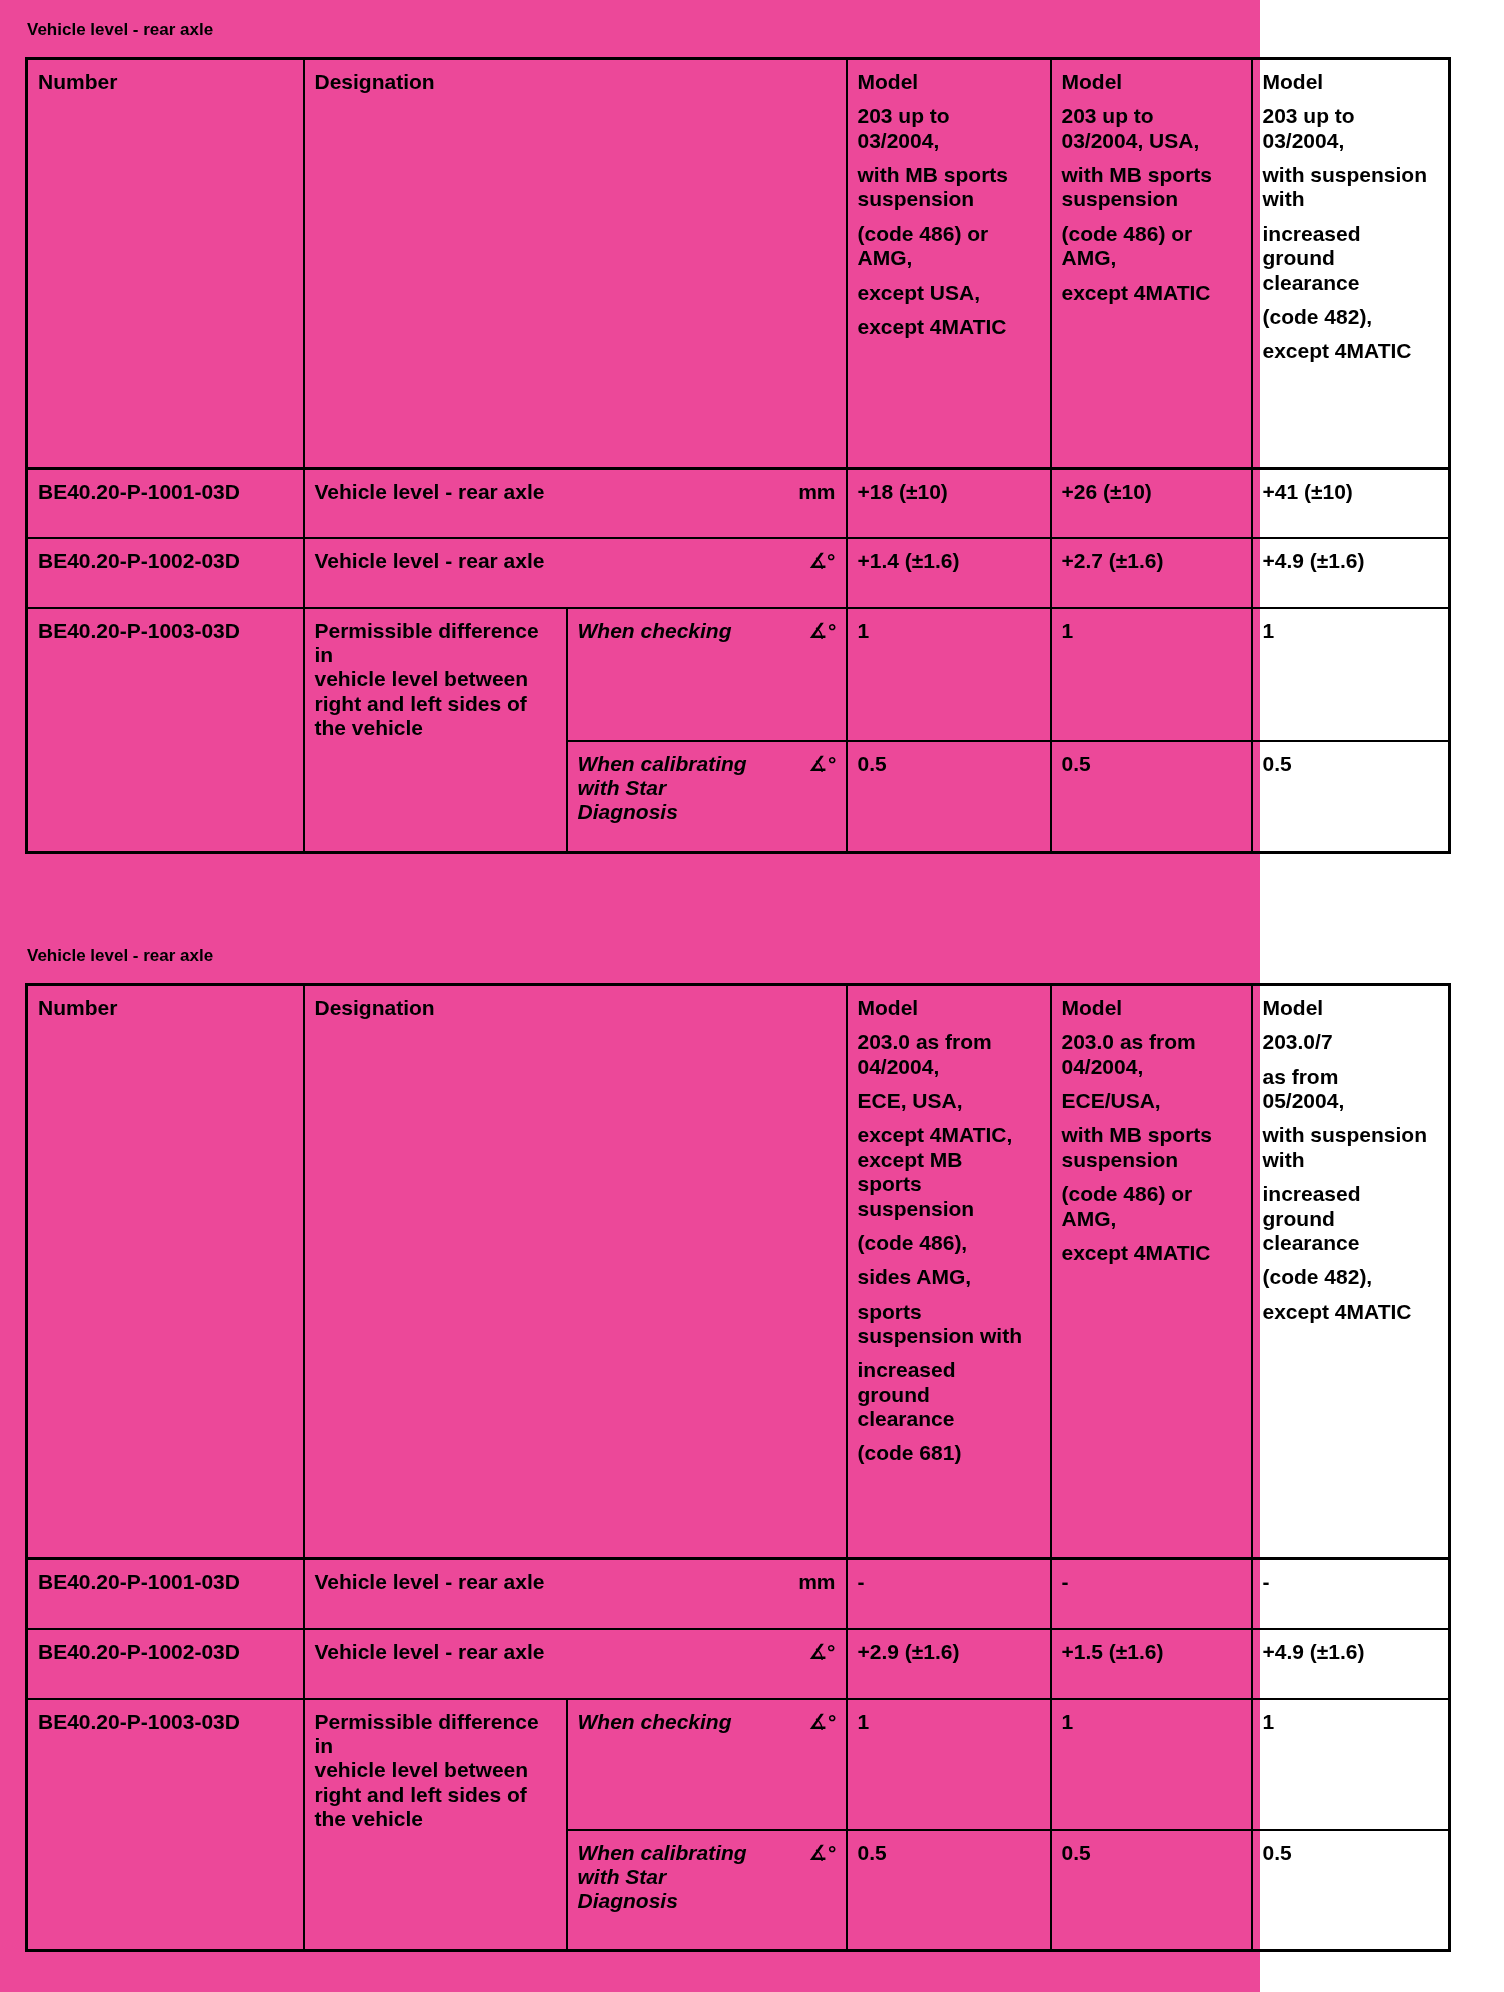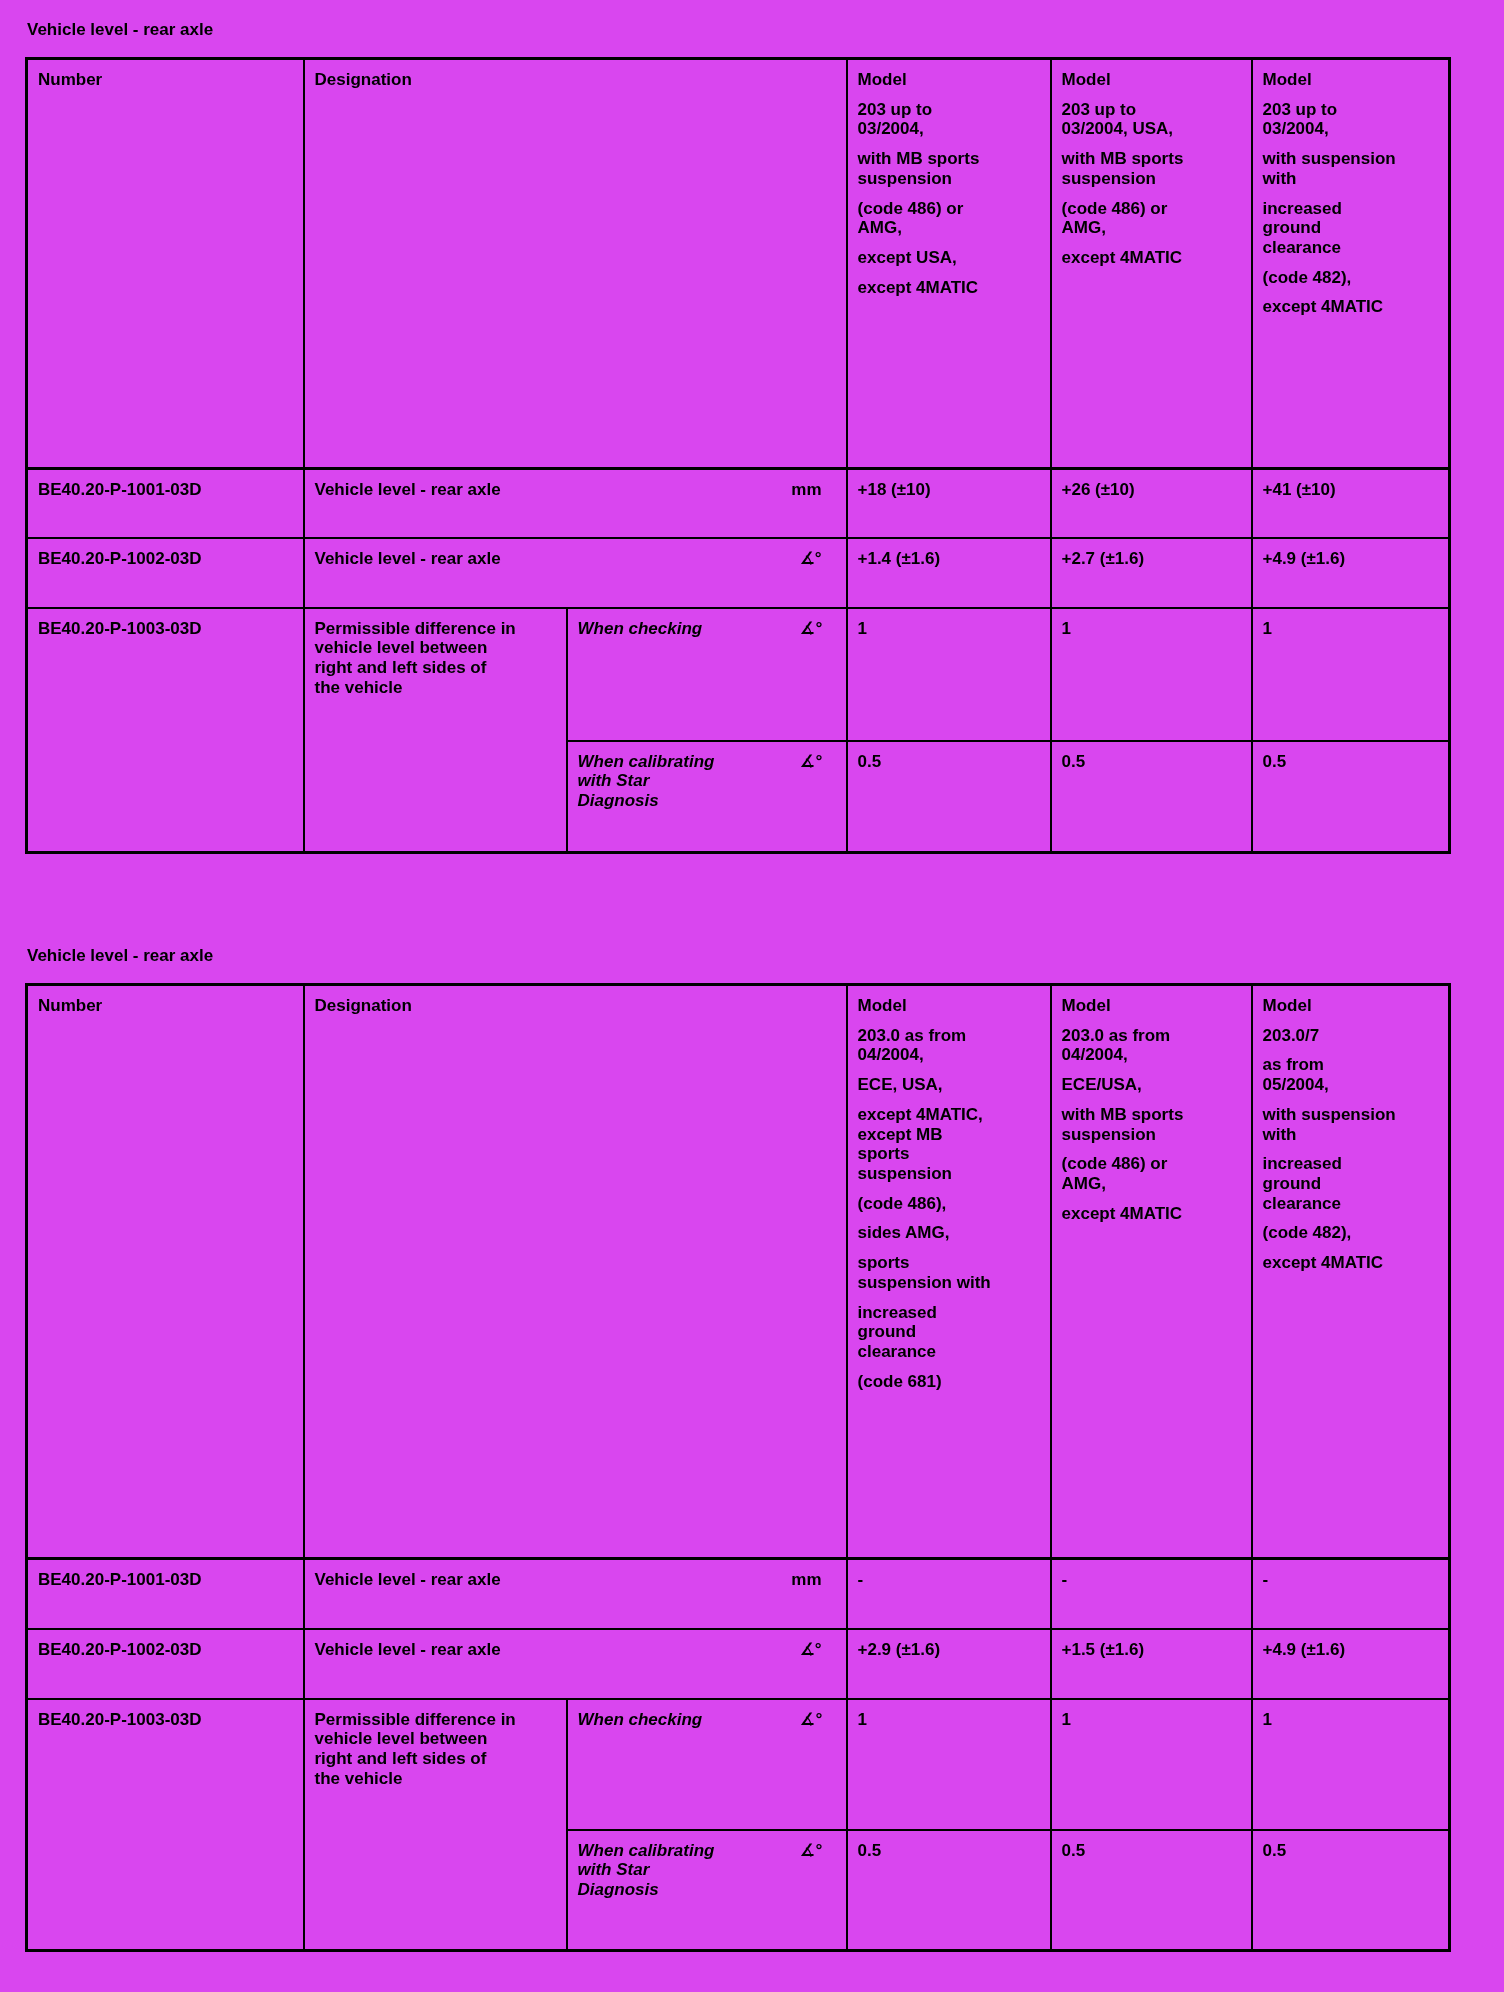--- a/index.html
+++ b/index.html
@@ -4,45 +4,45 @@
 <style>
   html, body {
     margin: 0;
     padding: 0;
     background: #ffffff;
     color: #000000;
     font-family: "Liberation Sans", "DejaVu Sans", sans-serif;
     font-weight: bold;
   }
   .page {
-    width: 1504px;
+    width: 1260px;
     height: 1992px;
     box-sizing: border-box;
     padding: 20px 0 0 25px;
-    background: #d946ef;
+    background: #ec4899;
   }
   .section-title {
     font-size: 17px;
     margin: 0 0 17px 2px;
     white-space: nowrap;
   }
   .section-title.second {
     margin-top: 92px;
   }
   table.spec-table {
     border-collapse: collapse;
     table-layout: fixed;
     width: 1423px;
     border: 3px solid #000;
   }
   table.spec-table td {
     border: 2px solid #000;
     vertical-align: top;
-    padding: 10px 24px 8px 10px;
-    font-size: 17px;
+    padding: 10px 10px 8px 10px;
+    font-size: 21px;
     line-height: 1.16;
     overflow: hidden;
   }
   tr.row-header td {
     border-bottom: 3px solid #000;
   }
   .para {
     margin: 0 0 10px 0;
     white-space: pre-line;
   }

